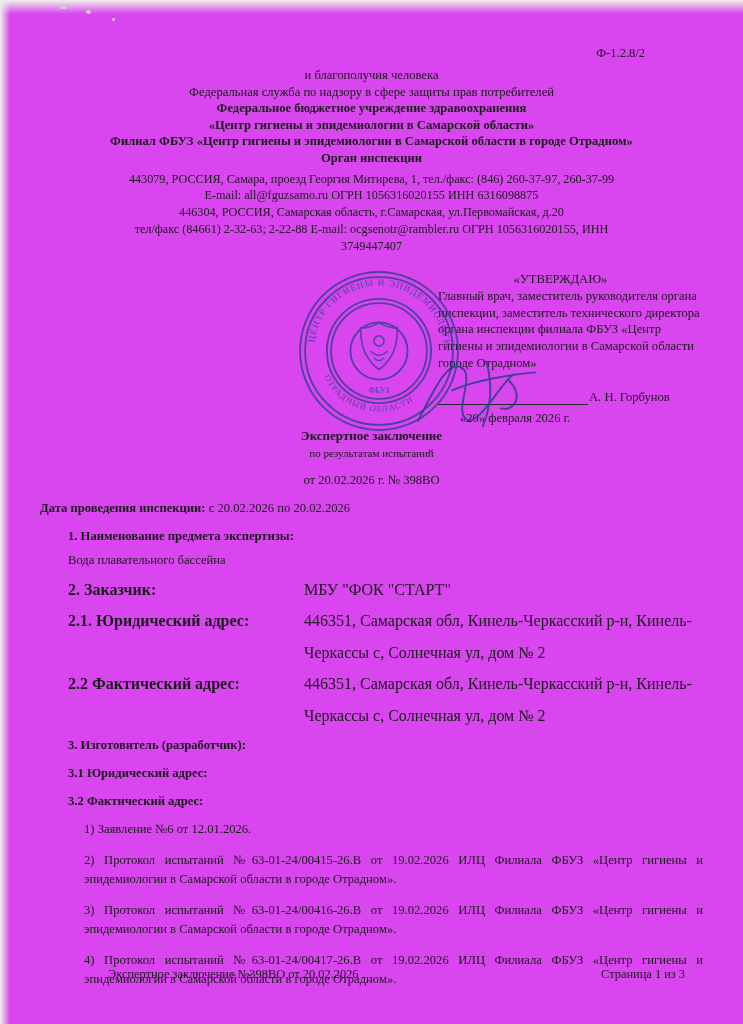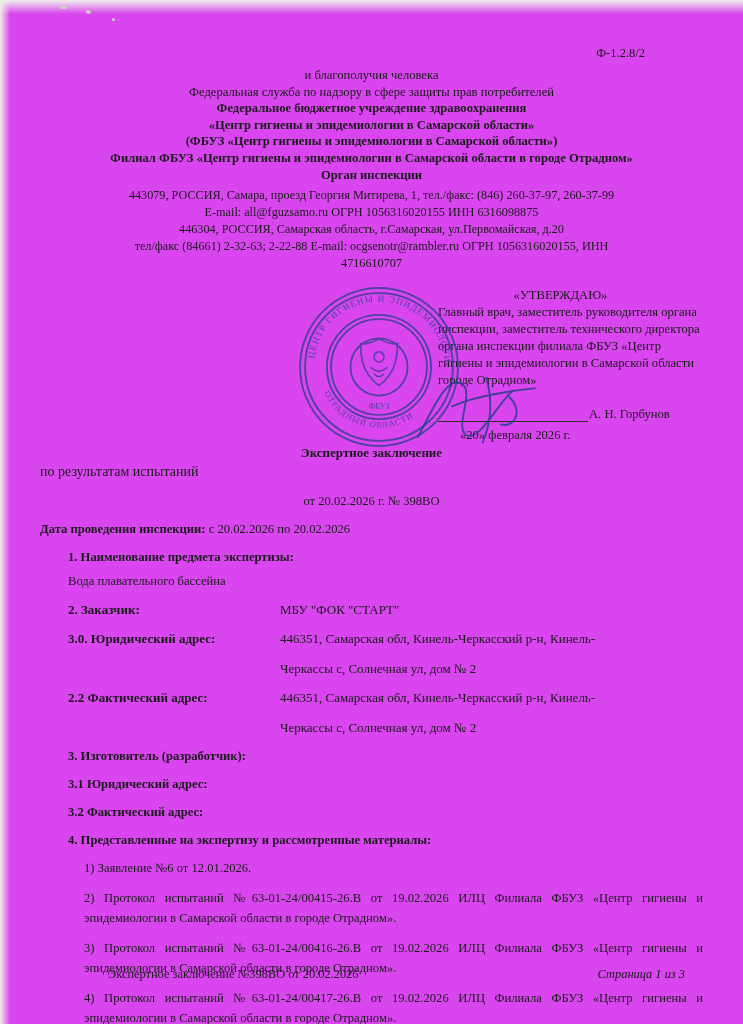--- a/index.html
+++ b/index.html
@@ -116,39 +116,40 @@
     pointer-events: none;
     opacity: 0.85;
   }
   .title-center {
     text-align: center;
     font-size: 13px;
     font-weight: bold;
     margin-top: 2px;
   }
   .subtitle-center {
-    text-align: left;
-    font-size: 14px;
+    text-align: center;
+    font-size: 11px;
     margin-top: 3px;
   }
   .docnum {
     text-align: center;
     font-size: 12.6px;
     margin-top: 14px;
   }
   .sect {
     font-size: 12.6px;
     margin-top: 13px;
   }
   .sect.bold { font-weight: bold; }
   .indent1 { padding-left: 28px; }
   .row2 {
     display: flex;
-    font-size: 13px;
+    font-size: 16px;
     margin-top: 13px;
+    gap: 24px;
   }
   .row2 .lbl {
     font-weight: bold;
     padding-left: 28px;
     width: 212px;
     flex: none;
   }
   .row2 .val { flex: 1; }
   .val .l2 { display: block; margin-top: 14px; }
   .plain {
@@ -166,52 +167,51 @@
   .footer {
     position: absolute;
     left: 0; right: 0;
     bottom: 42px;
     padding: 0 40px;
     display: flex;
     justify-content: space-between;
     font-size: 12.4px;
   }
   .footer .left { padding-left: 68px; }
-  .footer .right { padding-right: 18px; font-style: italic; }
+  .footer .right { padding-right: 18px; }
 </style>
 </head>
 <body>
 
 <div class="page">
   <div class="scan-edge-top"></div>
   <div class="scan-edge-left"></div>
   <div class="scan-speck" style="left:86px;top:10px;width:5px;height:4px;"></div>
   <div class="scan-speck" style="left:112px;top:18px;width:3px;height:3px;"></div>
   <div class="scan-speck" style="left:60px;top:6px;width:7px;height:3px;"></div>
 
   <div class="content">
 
     <div class="formcode">Ф-1.2.8/2</div>
 
     <div class="hdr">
       <p class="hdr-line">и благополучия человека</p>
       <p class="hdr-line">Федеральная служба по надзору в сфере защиты прав потребителей</p>
       <p class="hdr-line b">Федеральное бюджетное учреждение здравоохранения</p>
       <p class="hdr-line b">«Центр гигиены и эпидемиологии в Самарской области»</p>
-      <p class="hdr-line b">(ФБУЗ «Центр гигиены и эпидемиологии в Самарской области»)</p>
       <p class="hdr-line b">Филиал ФБУЗ «Центр гигиены и эпидемиологии в Самарской области в городе Отрадном»</p>
       <p class="hdr-line b">Орган инспекции</p>
     </div>
 
     <div class="contacts">
       <div>443079, РОССИЯ, Самара, проезд Георгия Митирева, 1, тел./факс: (846) 260-37-97, 260-37-99</div>
       <div>E-mail: all@fguzsamo.ru ОГРН 1056316020155 ИНН 6316098875</div>
       <div>446304, РОССИЯ, Самарская область, г.Самарская, ул.Первомайская, д.20</div>
       <div>тел/факс (84661) 2-32-63; 2-22-88 E-mail: ocgsenotr@rambler.ru ОГРН 1056316020155, ИНН</div>
-      <div>4716610707</div>
+      <div>3749447407</div>
     </div>
 
     <div class="approve-block">
 
       <svg class="stamp" viewBox="0 0 200 200">
         <g fill="none" stroke="#2b3f8c" stroke-width="2.2">
           <circle cx="100" cy="100" r="94"></circle>
           <circle cx="100" cy="100" r="88"></circle>
           <circle cx="100" cy="100" r="62"></circle>
           <circle cx="100" cy="100" r="57"></circle>
@@ -270,39 +270,38 @@
 
     <div class="sect bold indent1">1. Наименование предмета экспертизы:</div>
     <div class="plain">Вода  плавательного бассейна</div>
 
     <div class="row2">
       <div class="lbl">2. Заказчик:</div>
       <div class="val">МБУ "ФОК "СТАРТ"</div>
     </div>
 
     <div class="row2">
-      <div class="lbl">3.0. Юридический адрес:</div>
+      <div class="lbl">2.1. Юридический адрес:</div>
       <div class="val">
         <span>446351, Самарская обл, Кинель-Черкасский р-н, Кинель-</span>
         <span class="l2">Черкассы с, Солнечная ул, дом № 2</span>
       </div>
     </div>
 
     <div class="row2">
       <div class="lbl">2.2 Фактический адрес:</div>
       <div class="val">
         <span>446351, Самарская обл, Кинель-Черкасский р-н, Кинель-</span>
         <span class="l2">Черкассы с, Солнечная ул, дом № 2</span>
       </div>
     </div>
 
     <div class="sect bold indent1">3. Изготовитель (разработчик):</div>
     <div class="sect bold indent1">3.1 Юридический адрес:</div>
     <div class="sect bold indent1">3.2 Фактический адрес:</div>
-    <div class="sect bold indent1">4. Представленные на экспертизу и рассмотренные материалы:</div>
 
     <div class="listitem">1) Заявление №6 от 12.01.2026.</div>
     <div class="listitem">2)  Протокол  испытаний  №63-01-24/00415-26.В  от  19.02.2026  ИЛЦ  Филиала  ФБУЗ  «Центр гигиены и эпидемиологии в Самарской области в городе Отрадном».</div>
     <div class="listitem">3)  Протокол  испытаний  №63-01-24/00416-26.В  от  19.02.2026  ИЛЦ  Филиала  ФБУЗ  «Центр гигиены и эпидемиологии в Самарской области в городе Отрадном».</div>
     <div class="listitem">4)  Протокол  испытаний  №63-01-24/00417-26.В  от  19.02.2026  ИЛЦ  Филиала  ФБУЗ  «Центр гигиены и эпидемиологии в Самарской области в городе Отрадном».</div>
 
   </div>
 
   <div class="footer">
     <div class="left">Экспертное заключение №398ВО от 20.02.2026</div>

